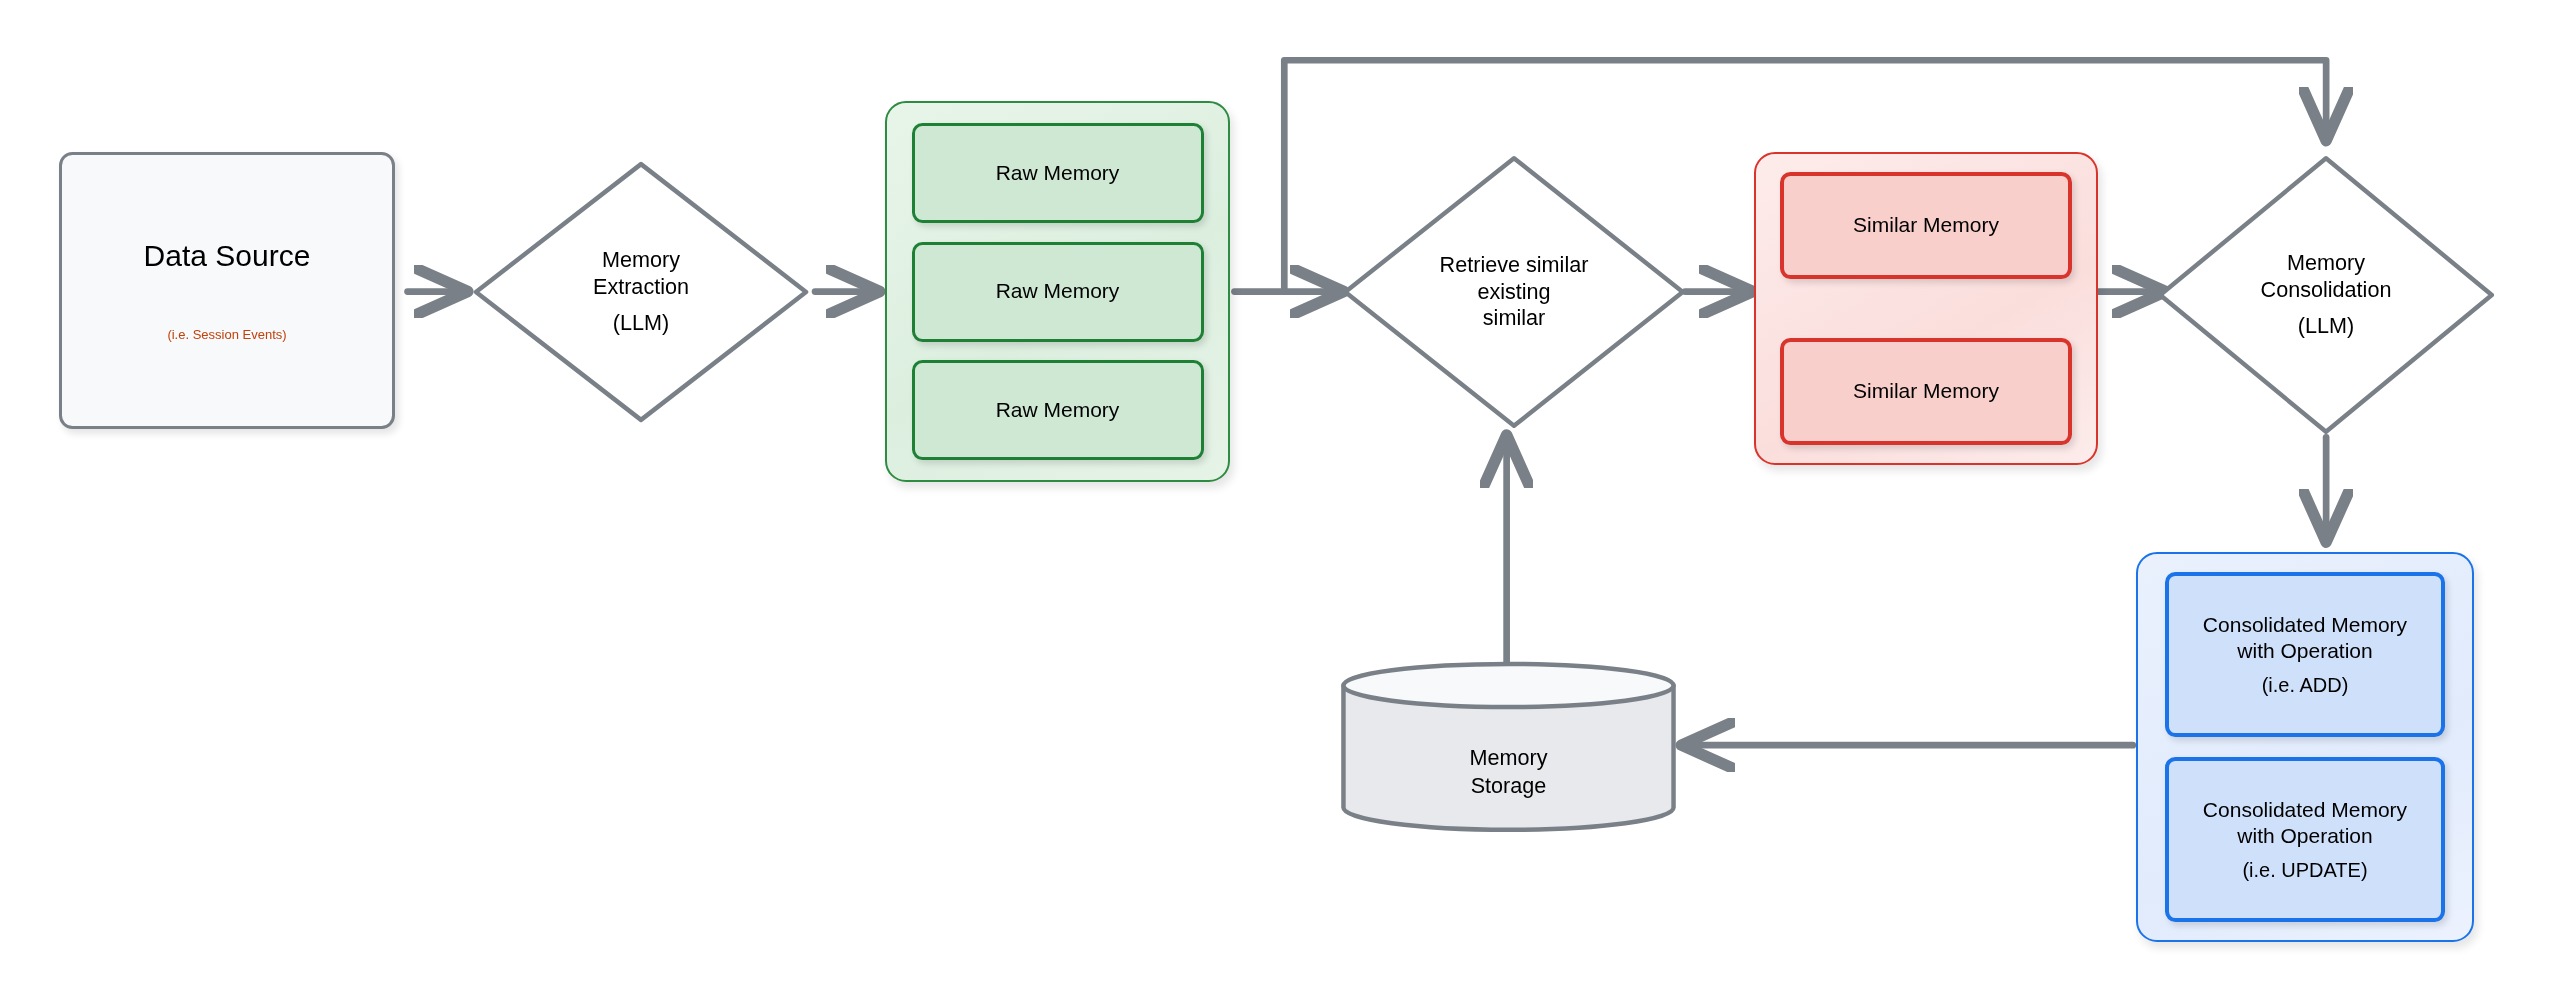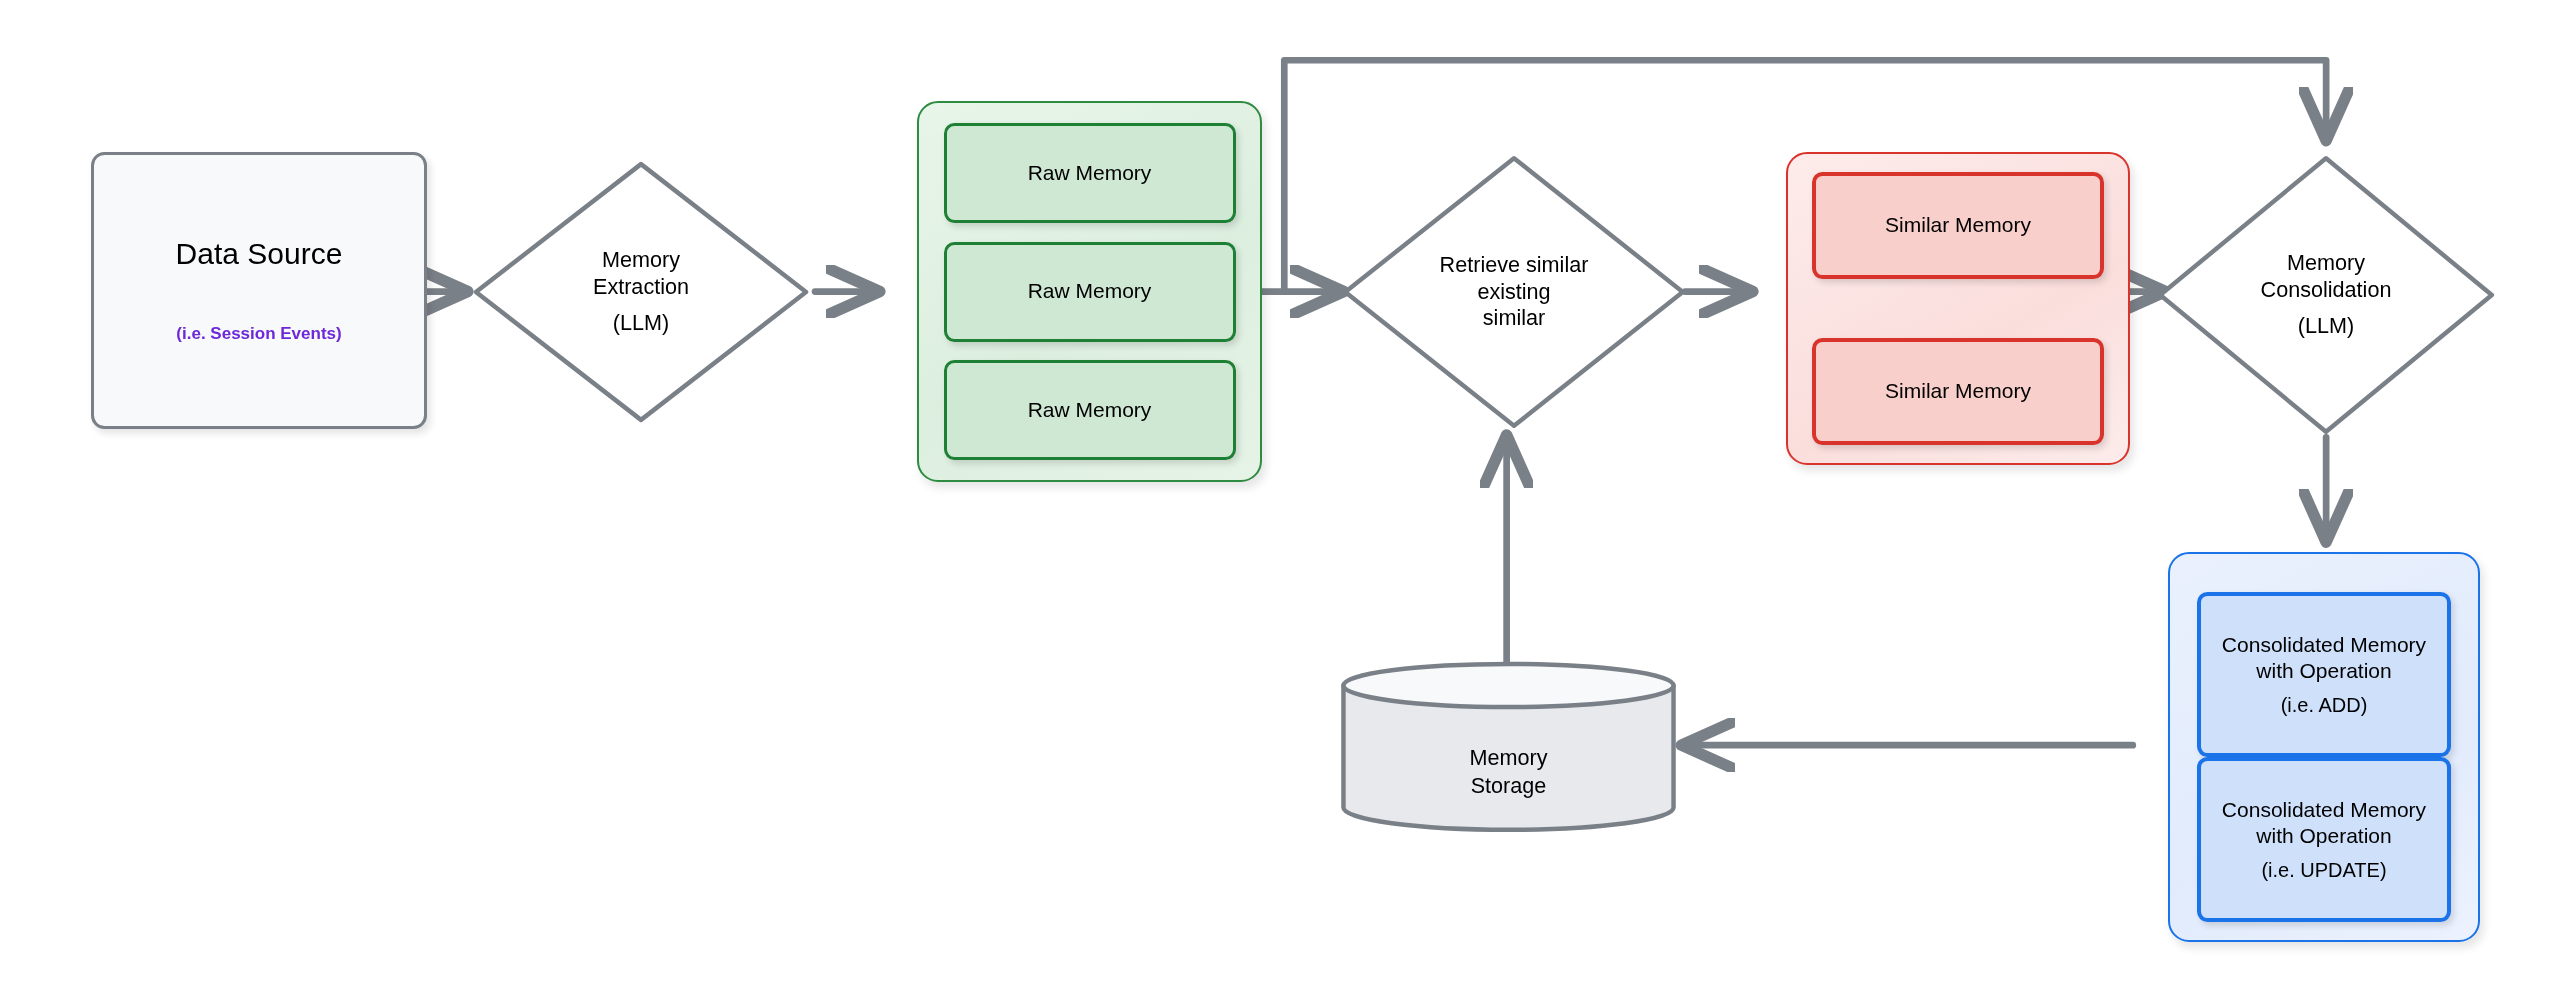--- a/index.html
+++ b/index.html
@@ -16,36 +16,36 @@
     overflow: hidden;
   }
   #edges {
     position: absolute;
     left: 0; top: 0;
     width: 2576px;
     height: 1001px;
     pointer-events: none;
   }
 
-  .node { position: absolute; box-sizing: border-box; margin-left: 32px; }
+  .node { position: absolute; box-sizing: border-box; }
 
   
   .rect-node {
     background: #f7f9fb;
     border: 3.7px solid #7a8087;
     border-radius: 13.4px;
     box-shadow: 3.7px 4.5px 7.4px rgba(0,0,0,0.10);
     display: flex;
     flex-direction: column;
     align-items: center;
     justify-content: center;
     text-align: center;
   }
   .rect-title { font-size: 30px; color: #000; line-height: 1.12; }
-  .rect-sub   { font-size: 17px; color: #6d28d9; margin-top: 6px; font-weight: bold; }
+  .rect-sub   { font-size: 13px; color: #c2410c; margin-top: 6px; }
 
   
   .diamond-wrap { position: absolute; }
   .diamond-shape {
     position: absolute;
     left: 0; top: 0;
     width: 100%; height: 100%;
   }
   .diamond-label {
     position: absolute;
@@ -209,21 +209,21 @@
     <svg class="diamond-shape" viewBox="0 0 460 382" xmlns="http://www.w3.org/2000/svg">
       <path d="M230,7 L453,191 L230,375 L7,191 Z" fill="#ffffff" stroke="#7a8087" stroke-width="6" stroke-linejoin="round"></path>
     </svg>
     <div class="diamond-label" style="left:10%; width:80%;">
       <div class="d-main">Memory</div>
       <div class="d-main">Consolidation</div>
       <div class="d-sub">(LLM)</div>
     </div>
   </div>
 
-  <div class="node group blue" style="left:2136px; top:552px; width:312px; height:390px; padding:18px 27px; justify-content:flex-end;">
+  <div class="node group blue" style="left:2136px; top:552px; width:338px; height:390px; padding:18px 27px; justify-content:space-between;">
     <div class="chip blue" style="height:165px;">
       <div class="chip-main">Consolidated Memory</div>
       <div class="chip-main">with Operation</div>
       <div class="chip-sub">(i.e. ADD)</div>
     </div>
     <div class="chip blue" style="height:165px;">
       <div class="chip-main">Consolidated Memory</div>
       <div class="chip-main">with Operation</div>
       <div class="chip-sub">(i.e. UPDATE)</div>
     </div>

